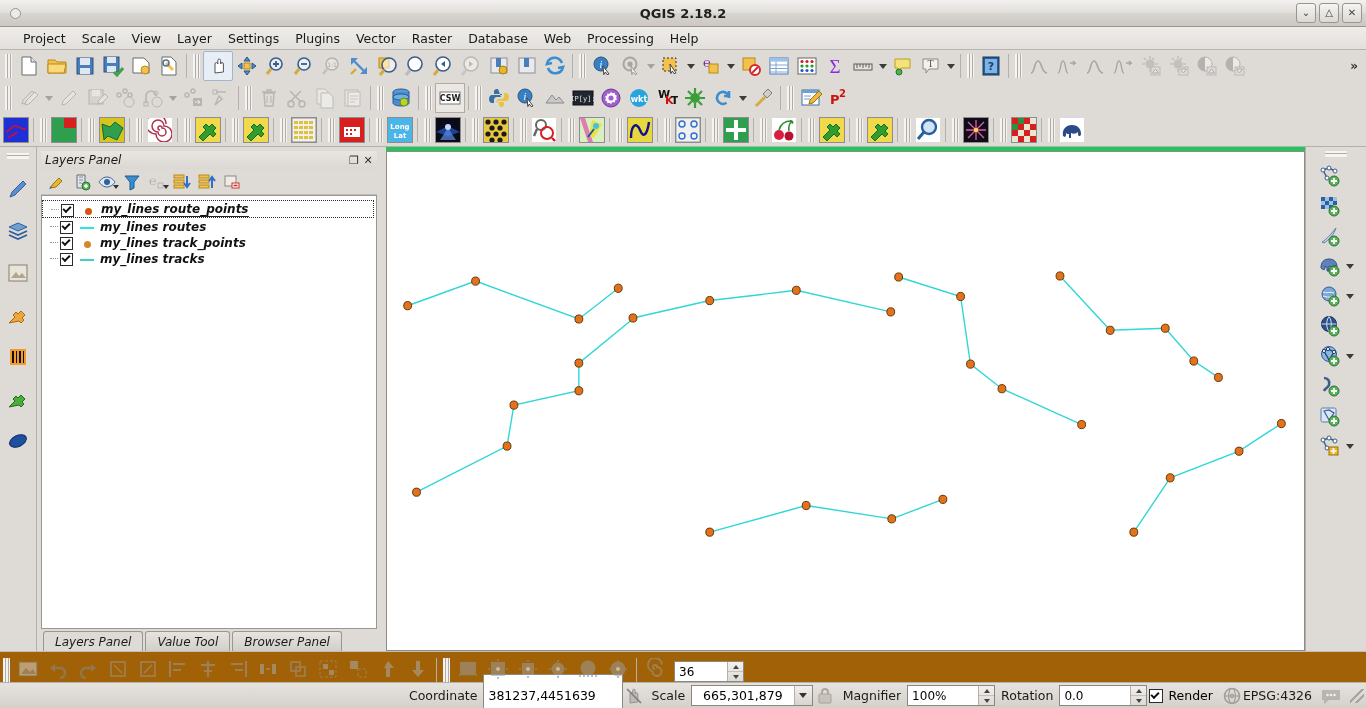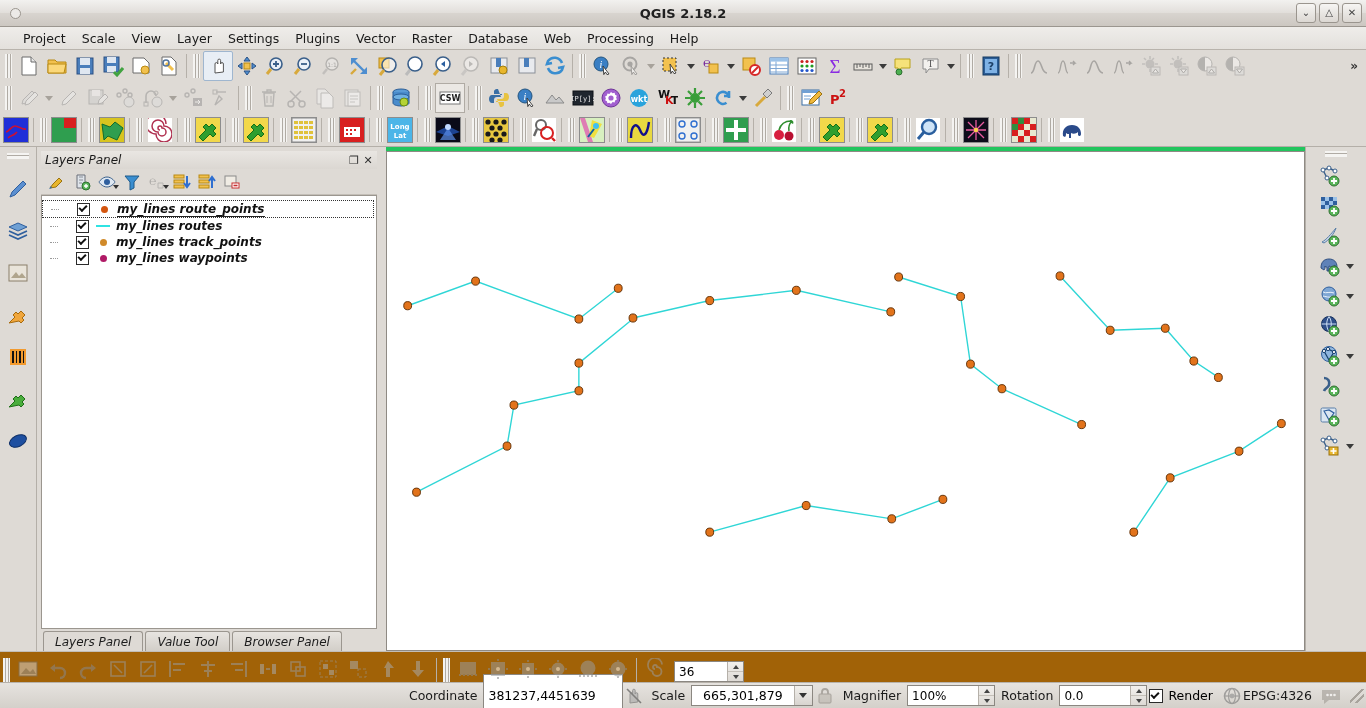--- a/index.html
+++ b/index.html
@@ -68,21 +68,21 @@
   .panel-title .ptxt{font-size:12px;color:#1a1a1a;flex:1;}
   .panel-title .pbtn{width:14px;height:14px;display:flex;align-items:center;justify-content:center;
      font-size:11px;color:#333;line-height:1;}
   .panel-tools{height:25px;display:flex;align-items:center;gap:1px;padding-left:4px;
     background:#dedad5;border-bottom:1px solid #c3beb7;}
   .ptool{width:24px;height:22px;display:flex;align-items:center;justify-content:center;position:relative;}
   .ptool .mini{width:18px;height:18px;display:block;}
   .ptool .tcaret{position:absolute;right:0px;bottom:4px;border-left:3px solid transparent;border-right:3px solid transparent;border-top:4px solid #333;}
 
   .layerlist{flex:1 1 auto;background:#ffffff;border:1px solid #9b968f;margin:0;overflow:hidden;padding-top:4px;}
-  .lrow{display:flex;align-items:center;height:16px;padding-left:34px;position:relative;}
+  .lrow{display:flex;align-items:flex-end;height:16px;padding-left:18px;position:relative;}
   .lrow .dots{position:absolute;left:8px;top:8px;width:8px;border-top:1px dotted #9a9a9a;}
   .chk{width:11px;height:11px;border:1px solid #2b2b2b;background:#fff;margin-right:6px;
     display:flex;align-items:center;justify-content:center;flex:0 0 11px;position:relative;}
   .chk:after{content:"";position:absolute;width:6px;height:3px;border-left:2px solid #111;border-bottom:2px solid #111;
     transform:rotate(-45deg);top:1px;left:1px;}
   .sym{width:16px;height:12px;margin-right:5px;display:flex;align-items:center;justify-content:center;flex:0 0 16px;}
   .sym .pt{width:7px;height:7px;border-radius:50%;}
   .sym .ln{width:14px;height:2px;}
   .lname{font-size:12px;font-weight:bold;color:#111;white-space:nowrap;}
   .lrow.selected{border:1px dotted #333;margin-right:2px;}
@@ -1037,23 +1037,23 @@
             <div class="chk"></div>
             <div class="sym">
                 <div class="pt" style="background:#d08a2a;"></div>
               </div>
             <div class="lname">my_lines track_points</div>
           </div>
           <div class="lrow">
             <div class="dots"></div>
             <div class="chk"></div>
             <div class="sym">
-                <div class="pt" style="background:#b01a66;"></div>
+                <div class="ln" style="background:#3fd0c0;"></div>
               </div>
-            <div class="lname">my_lines waypoints</div>
+            <div class="lname">my_lines tracks</div>
           </div>
         </div>
       </div>
 
       <div class="panel-tabs">
         <div class="ptab active">Layers Panel</div>
         <div class="ptab">Value Tool</div>
         <div class="ptab">Browser Panel</div>
       </div>
     </div>

